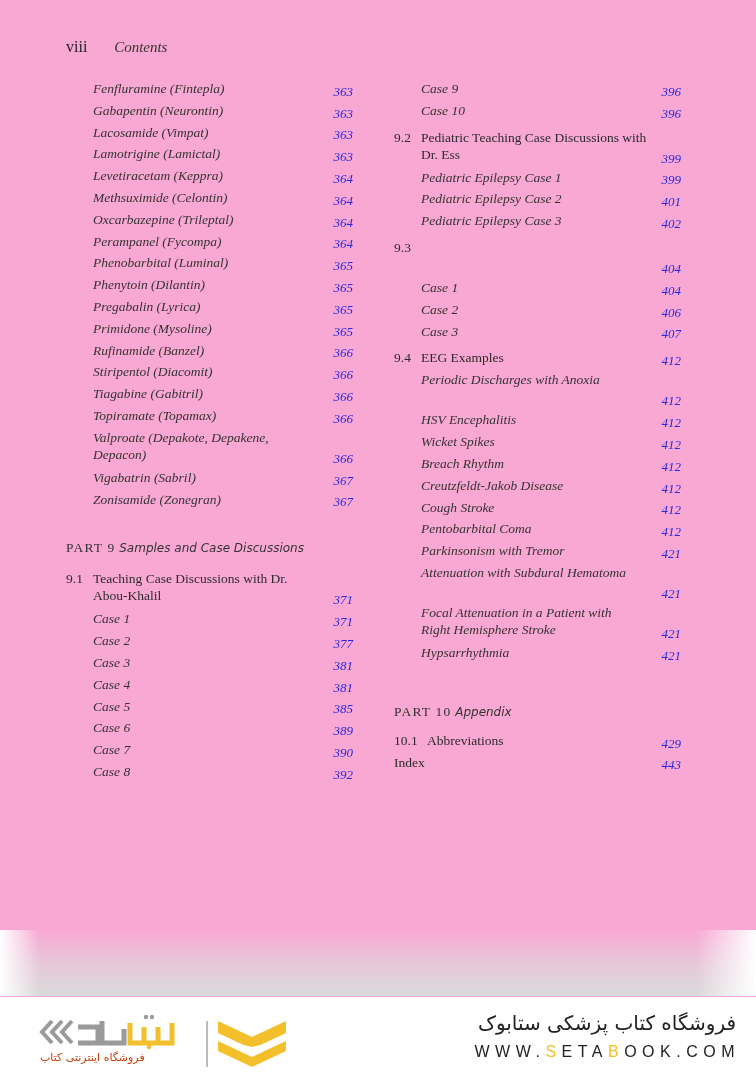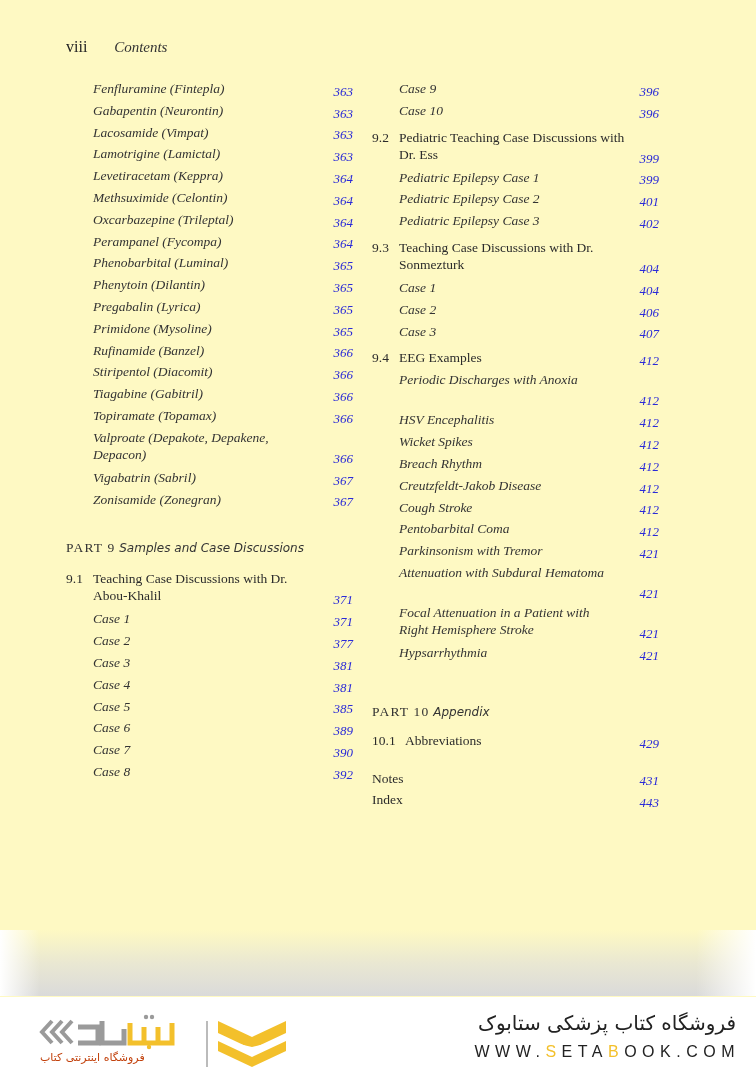--- a/index.html
+++ b/index.html
@@ -1,27 +1,27 @@
 <!DOCTYPE html>
 <html><head>
 <meta charset="utf-8">
 <style>
   * { box-sizing: border-box; margin: 0; padding: 0; }
   html, body { width: 756px; height: 1080px; background: #ffffff; overflow: hidden; }
   body { position: relative; font-family: "DejaVu Serif", "Liberation Serif", serif; color: #2b2b2b; }
 
-  .page { position: absolute; left: 0; top: 0; width: 756px; height: 1000px; background: #fef9c3; }
+  .page { position: absolute; left: 0; top: 0; width: 756px; height: 1000px; background: #f9a8d4; }
 
   .running-head { position: absolute; top: 38px; left: 66px; font-size: 15px; }
   .running-head .folio { font-family: "Liberation Serif", serif; font-size: 16px; color: #222; }
   .running-head .title { font-family: "Liberation Serif", serif; font-style: italic; font-size: 15px; margin-left: 22px; color: #333; }
 
   .col { position: absolute; top: 78px; }
   .col-left { left: 66px; width: 287px; }
-  .col-right { left: 372px; width: 287px; }
+  .col-right { left: 394px; width: 287px; }
 
   .row { position: relative; font-family: "Liberation Serif", serif; font-size: 13.5px; line-height: 17px; }
   .row .page-num { position: absolute; right: 0; bottom: 0; color: #2a2ad8; font-style: italic; font-size: 13px; }
   .row.sub { padding-left: 27px; font-style: italic; color: #333; height: 21.8px; padding-top: 2px; }
   .row.sub.two-line { height: 40px; padding-right: 48px; }
   .row.sec { padding-left: 27px; color: #2b2b2b; padding-top: 2px; }
   .row.sec .num { position: absolute; left: 0; top: 2px; }
   .row.sec.two-line { height: 40px; padding-right: 30px; }
   .row.sec.one-line { height: 22px; }
   .row.plain { height: 21.5px; padding-top: 2px; }
@@ -114,21 +114,20 @@
       <span class="page-num">399</span>
     </div>
     <div id="cases-9-2">
         <div class="row sub"><span>Pediatric Epilepsy Case 1</span><span class="page-num">399</span></div>
         <div class="row sub"><span>Pediatric Epilepsy Case 2</span><span class="page-num">401</span></div>
         <div class="row sub"><span>Pediatric Epilepsy Case 3</span><span class="page-num">402</span></div>
       </div>
 
     <div class="row sec two-line" style="margin-top:5px;">
       <span class="num">9.3</span>
-      <span>Teaching Case Discussions with Dr. Sonmezturk</span>
       <span class="page-num">404</span>
     </div>
     <div id="cases-9-3">
         <div class="row sub"><span>Case 1</span><span class="page-num">404</span></div>
         <div class="row sub"><span>Case 2</span><span class="page-num">406</span></div>
         <div class="row sub"><span>Case 3</span><span class="page-num">407</span></div>
       </div>
 
     <div class="row sec one-line" style="margin-top:5px;">
       <span class="num">9.4</span>
@@ -153,24 +152,20 @@
       <span class="part-label">PART 10</span>
       <span class="part-title">Appendix</span>
     </div>
 
     <div class="row sec one-line" style="margin-top:4px;padding-left:33px;">
       <span class="num">10.1</span>
       <span>Abbreviations</span>
       <span class="page-num">429</span>
     </div>
 
-    <div class="row plain" style="margin-top:16px;">
-      <span>Notes</span>
-      <span class="page-num">431</span>
-    </div>
     <div class="row plain">
       <span>Index</span>
       <span class="page-num">443</span>
     </div>
   </div>
 </div>
 
 <div class="shadow"></div>
 
 <div class="footer">

